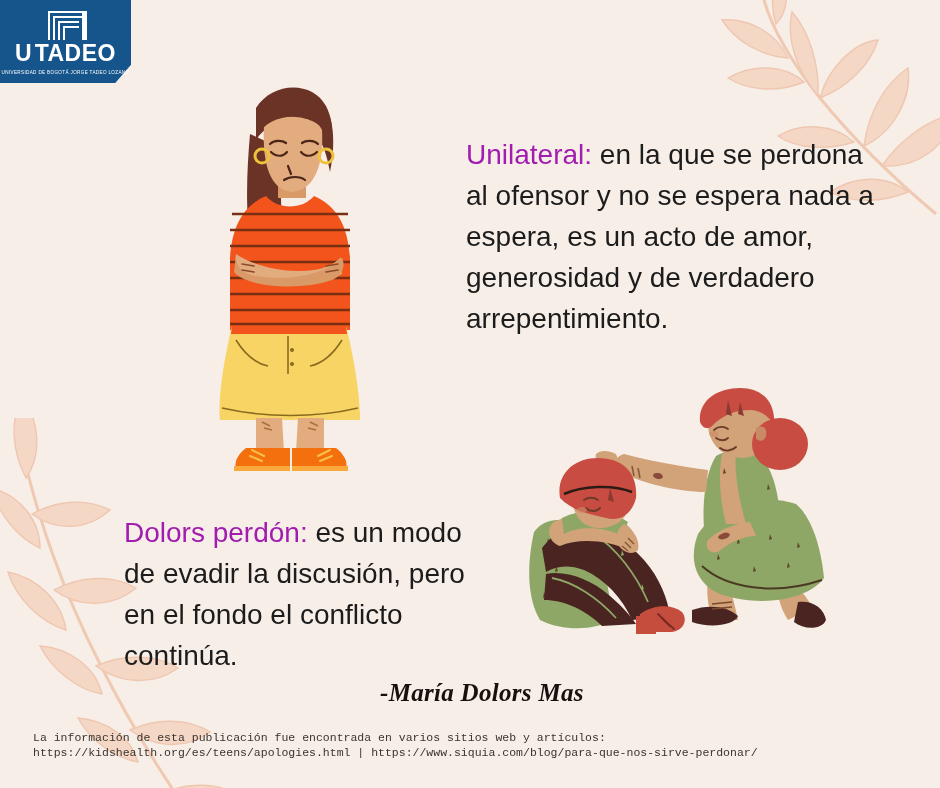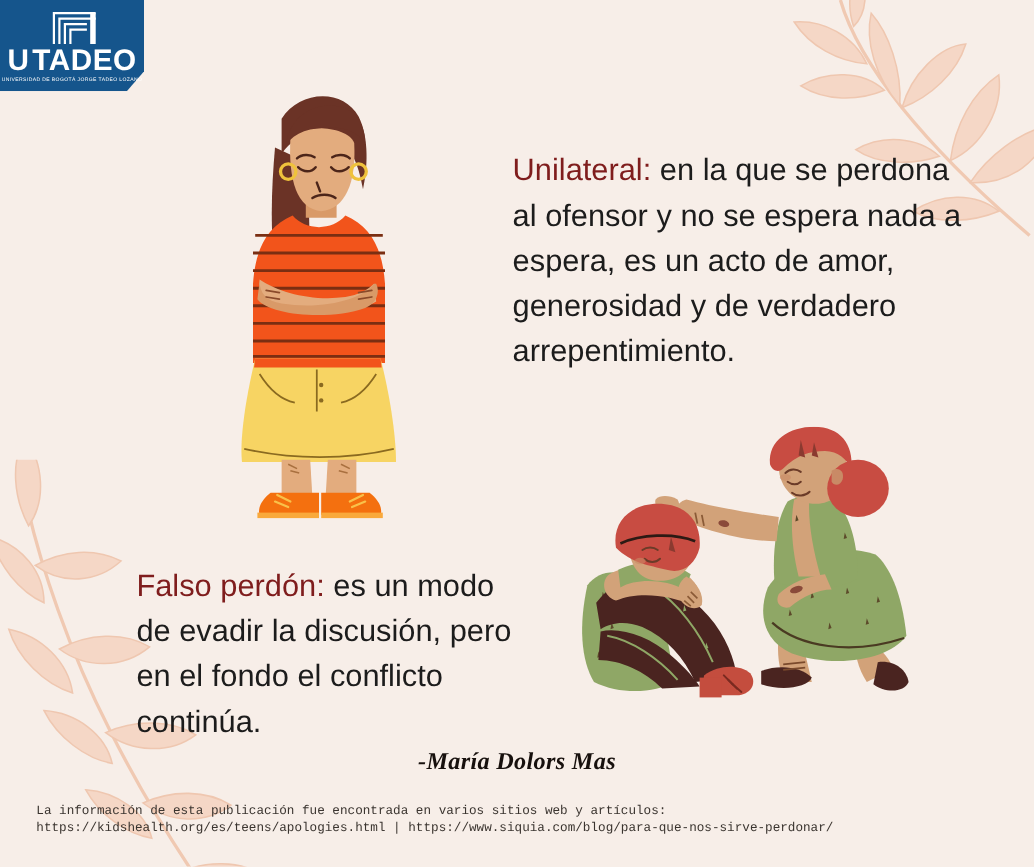--- a/index.html
+++ b/index.html
@@ -23,21 +23,21 @@
   }
   .logo-shape{
     position:absolute;inset:0;
     background:#15558C;
     clip-path:polygon(0 0, 100% 0, 100% 78%, 88% 100%, 0 100%);
   }
   .logo-mark{position:absolute;left:46px;top:9px;width:44px;height:33px;}
   .logo-word{
     position:absolute;left:0;right:0;top:42px;
     text-align:center;color:#FFFFFF;
-    font-size:27px;font-weight:700;letter-spacing:.5px;
+    font-size:23px;font-weight:700;letter-spacing:.5px;
     font-family:"Liberation Sans", sans-serif;
     line-height:1;
   }
   .logo-word .u{letter-spacing:3px;}
   .logo-tag{
     position:absolute;left:0;right:0;top:70px;
     text-align:center;color:#FFFFFF;
     font-size:4.6px;letter-spacing:.35px;
     font-family:"Liberation Sans", sans-serif;
     white-space:nowrap;
@@ -45,29 +45,29 @@
 
   
   .para{
     position:absolute;
     color:#1C1C1C;
     font-size:28px;
     line-height:41px;
     font-family:"Liberation Sans", sans-serif;
     font-weight:400;
   }
-  .para .lead{color:#7f1d1d;}
+  .para .lead{color:#a21caf;}
   .para-1{left:466px;top:134px;width:420px;}
   .para-2{left:124px;top:512px;width:352px;}
 
   .attrib{
     position:absolute;left:380px;top:679px;
     font-family:"Liberation Serif", serif;
     font-weight:700;font-style:italic;
-    font-size:22px;color:#17100D;
+    font-size:25px;color:#17100D;
     letter-spacing:.3px;
   }
 
   .footer{
     position:absolute;left:33px;top:730px;
     font-size:11.5px;line-height:15px;
     color:#3A342F;
     font-family:Liberation Mono, monospace;
     white-space:pre-line;
   }
@@ -310,21 +310,21 @@
       <path d="M72 112 C 76 109 82 109 86 112"></path>
     </g>
     <ellipse cx="70" cy="122" rx="5" ry="3" fill="#C98A66" opacity=".6"></ellipse>
   </svg>
 
   <div class="para para-1">
     <span class="lead">Unilateral:</span><span> en la que se perdona al ofensor y no se espera nada a espera, es un acto de amor, generosidad y de verdadero arrepentimiento.</span>
   </div>
 
   <div class="para para-2">
-    <span class="lead">Falso perdón:</span><span> es un modo de evadir la discusión, pero en el fondo el conflicto continúa.</span>
+    <span class="lead">Dolors perdón:</span><span> es un modo de evadir la discusión, pero en el fondo el conflicto continúa.</span>
   </div>
 
   <div class="attrib">-María Dolors Mas</div>
 
   <div class="footer">La información de esta publicación fue encontrada en varios sitios web y artículos:
 https://kidshealth.org/es/teens/apologies.html  |  https://www.siquia.com/blog/para-que-nos-sirve-perdonar/</div>
 
 </div>
 
 </body></html>

